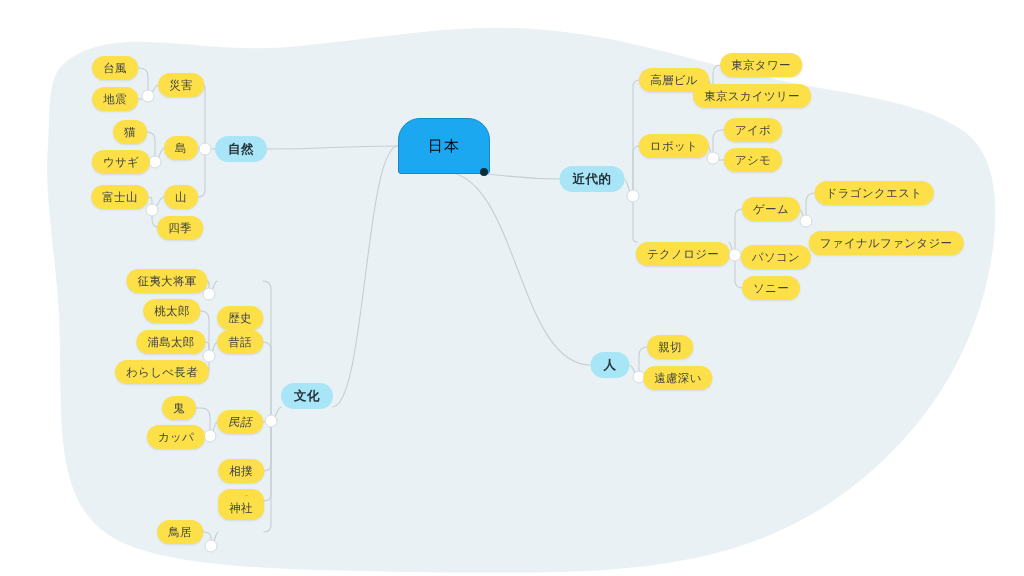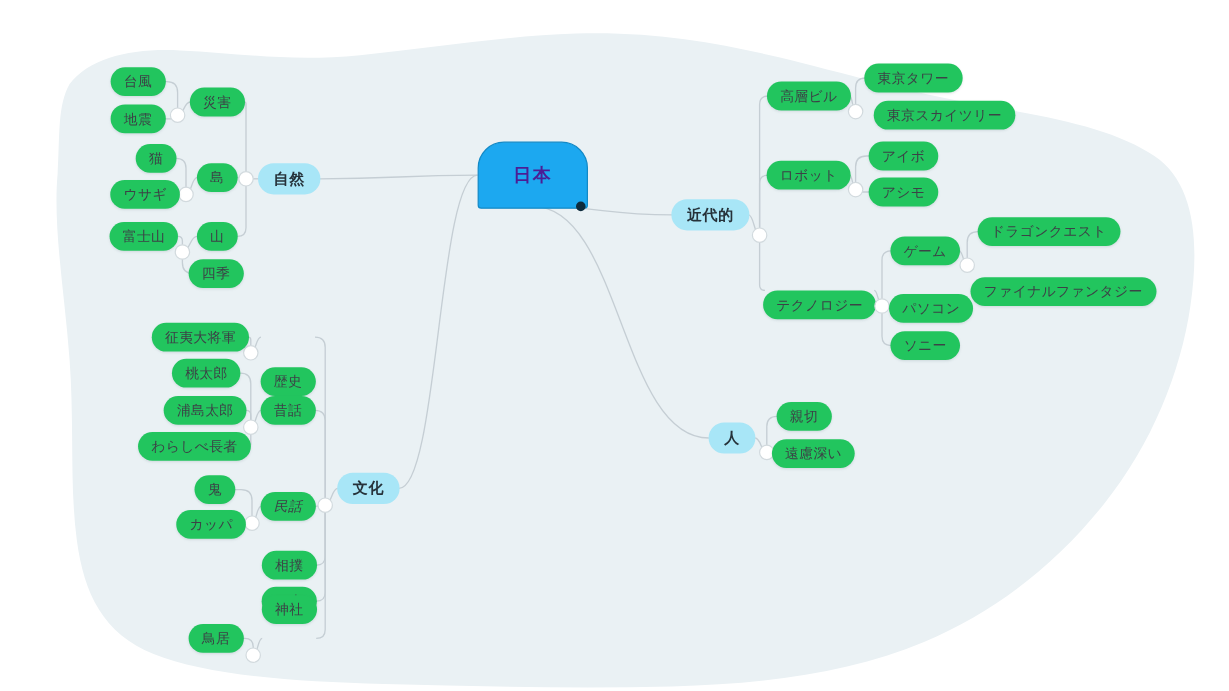--- a/index.html
+++ b/index.html
@@ -24,21 +24,21 @@
   .node {
     position: absolute;
     box-sizing: border-box;
     display: flex;
     align-items: center;
     justify-content: center;
     white-space: nowrap;
     transform: translate(-50%, -50%);
   }
   .node-leaf {
-    background: #22c55e;
+    background: #fde047;
     border-radius: 13px;
     color: #3c4146;
     font-size: 11.5px;
     letter-spacing: 0.3px;
     box-shadow: 0 1px 2px rgba(120,140,150,0.22);
     padding: 0 11px;
     height: 24px;
   }
   .node-branch {
     background: #a8e6f7;
@@ -47,23 +47,23 @@
     font-size: 12.5px;
     font-weight: bold;
     letter-spacing: 0.5px;
     padding: 0 13px;
     height: 26px;
   }
   .node-root {
     background: #1ca8f0;
     border: 1.4px solid #1389c6;
     border-radius: 22px 22px 3px 3px;
-    color: #4c1d95;
+    color: #000000;
     font-size: 15px;
-    font-weight: bold;
+    font-weight: normal;
     letter-spacing: 1.2px;
     width: 92px;
     height: 56px;
   }
   .conn-dot {
     position: absolute;
     width: 11px;
     height: 11px;
     border-radius: 50%;
     background: #ffffff;
@@ -158,34 +158,34 @@
       <div class="node node-leaf" style="left: 121px; top: 162px;">ウサギ</div>
       <div class="node node-leaf" style="left: 181px; top: 197px;">山</div>
       <div class="conn-dot" style="left: 152px; top: 210px;"></div>
       <div class="node node-leaf" style="left: 120px; top: 197px;">富士山</div>
       <div class="node node-leaf" style="left: 180px; top: 228px;">四季</div>
       <div class="node node-branch" style="left: 592px; top: 179px; text-align: right;">近代的</div>
       <div class="conn-dot" style="left: 633px; top: 196px;"></div>
       <div class="node node-leaf" style="left: 674px; top: 80px;">高層ビル</div>
       <div class="conn-dot" style="left: 713px; top: 93px;"></div>
       <div class="node node-leaf" style="left: 761px; top: 65px;">東京タワー</div>
-      <div class="node node-leaf" style="left: 787px; top: 96px;">東京スカイツリー</div>
+      <div class="node node-leaf" style="left: 752px; top: 96px;">東京スカイツリー</div>
       <div class="node node-leaf" style="left: 674px; top: 146px;">ロボット</div>
       <div class="conn-dot" style="left: 713px; top: 158px;"></div>
       <div class="node node-leaf" style="left: 753px; top: 130px;">アイボ</div>
       <div class="node node-leaf" style="left: 753px; top: 160px;">アシモ</div>
       <div class="node node-leaf" style="left: 683px; top: 242px; margin-top: 12px;">テクノロジー</div>
       <div class="conn-dot" style="left: 735px; top: 255px;"></div>
       <div class="node node-leaf" style="left: 771px; top: 209px;">ゲーム</div>
       <div class="conn-dot" style="left: 806px; top: 221px;"></div>
       <div class="node node-leaf" style="left: 874px; top: 193px; font-family: Liberation Mono, monospace;">ドラゴンクエスト</div>
       <div class="node node-leaf" style="left: 886px; top: 224px; margin-top: 19px;">ファイナルファンタジー</div>
       <div class="node node-leaf" style="left: 776px; top: 257px;">パソコン</div>
       <div class="node node-leaf" style="left: 771px; top: 288px;">ソニー</div>
-      <div class="node node-branch" style="left: 307px; top: 407px;">文化</div>
+      <div class="node node-branch" style="left: 307px; top: 396px;">文化</div>
       <div class="conn-dot" style="left: 271px; top: 421px;"></div>
       <div class="node node-leaf" style="left: 240px; top: 281px; margin-top: 37px;">歴史</div>
       <div class="conn-dot" style="left: 209px; top: 294px;"></div>
       <div class="node node-leaf" style="left: 167px; top: 281px;">征夷大将軍</div>
       <div class="node node-leaf" style="left: 240px; top: 342px;">昔話</div>
       <div class="conn-dot" style="left: 209px; top: 356px;"></div>
       <div class="node node-leaf" style="left: 172px; top: 311px;">桃太郎</div>
       <div class="node node-leaf" style="left: 171px; top: 342px;">浦島太郎</div>
       <div class="node node-leaf" style="left: 162px; top: 372px;">わらしべ長者</div>
       <div class="node node-leaf" style="left: 240px; top: 422px; font-style: italic;">民話</div>

